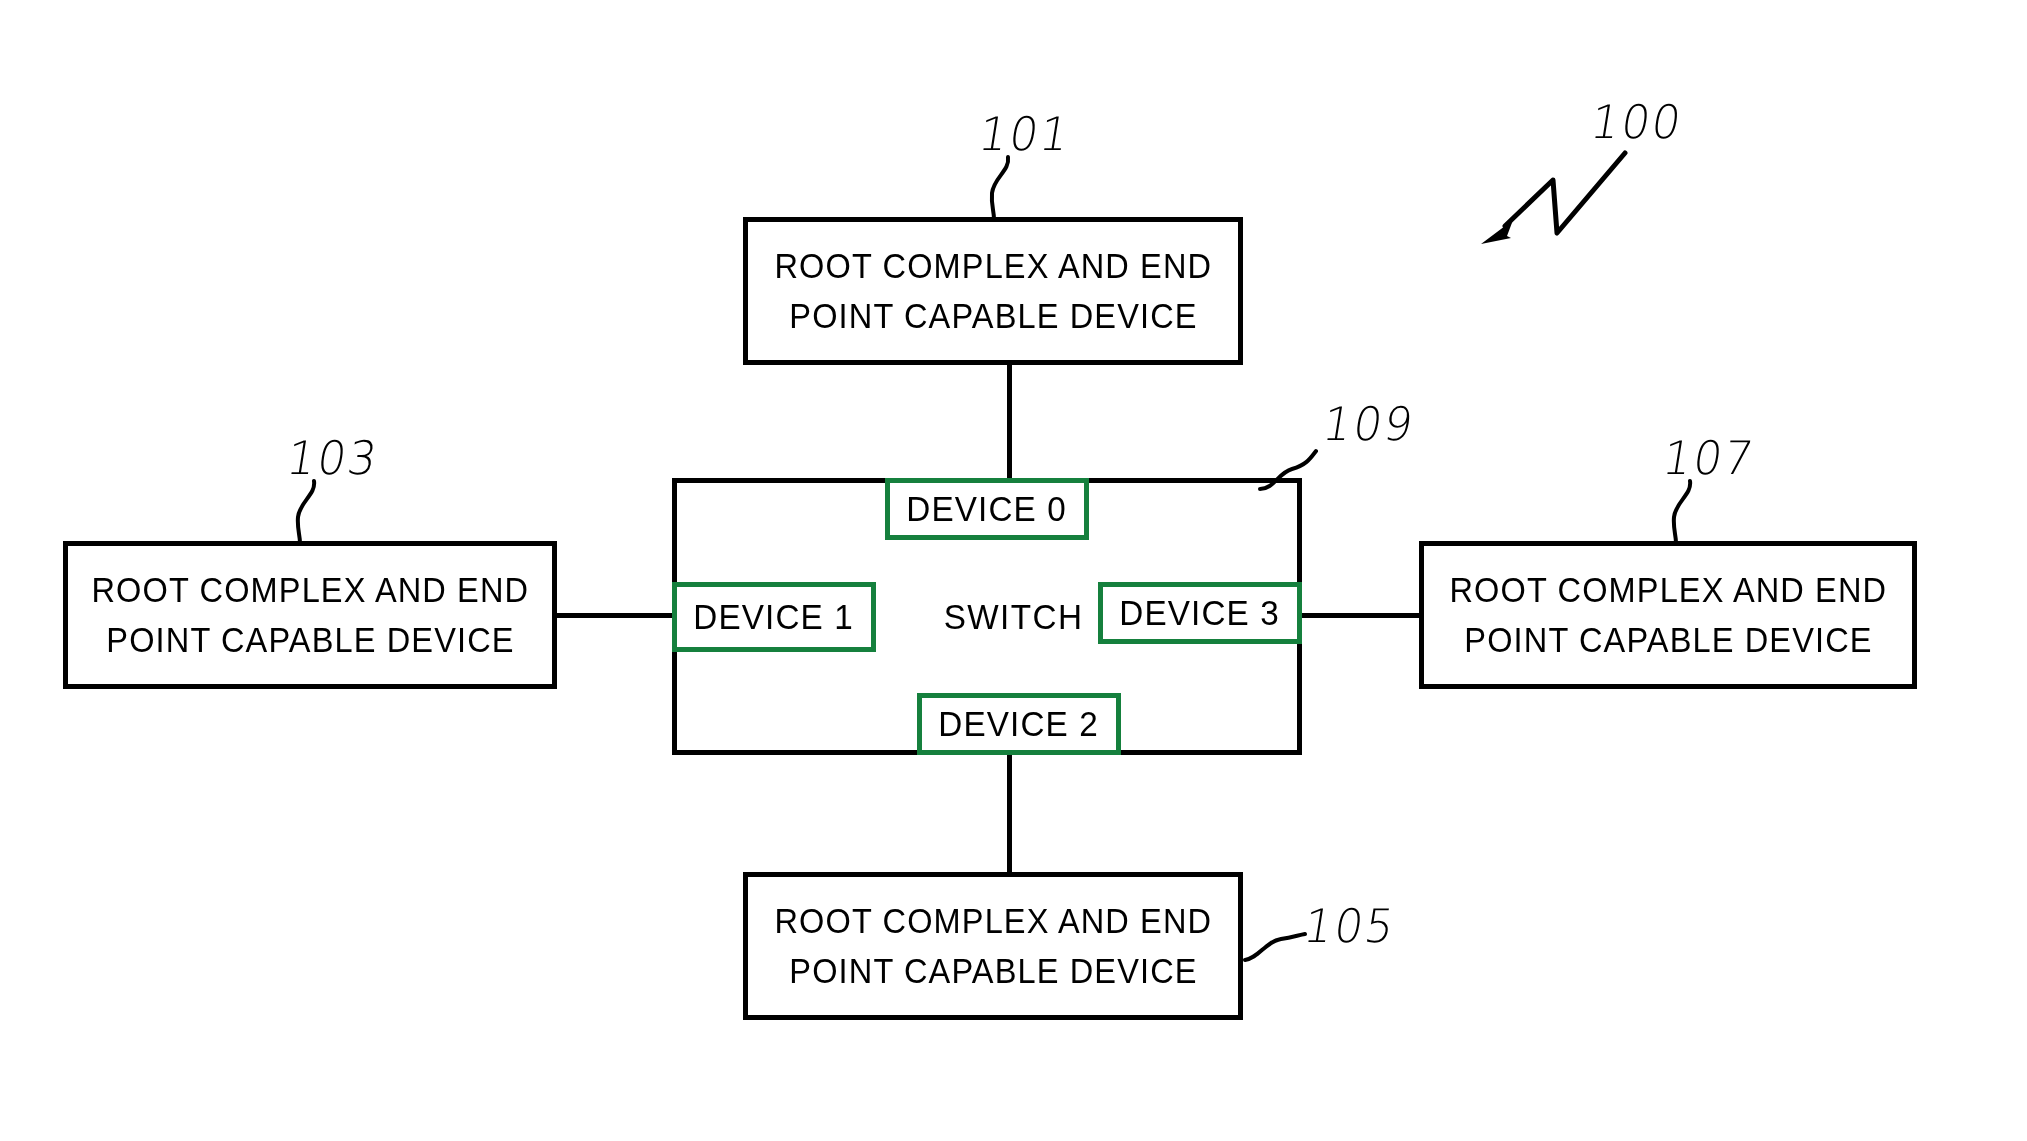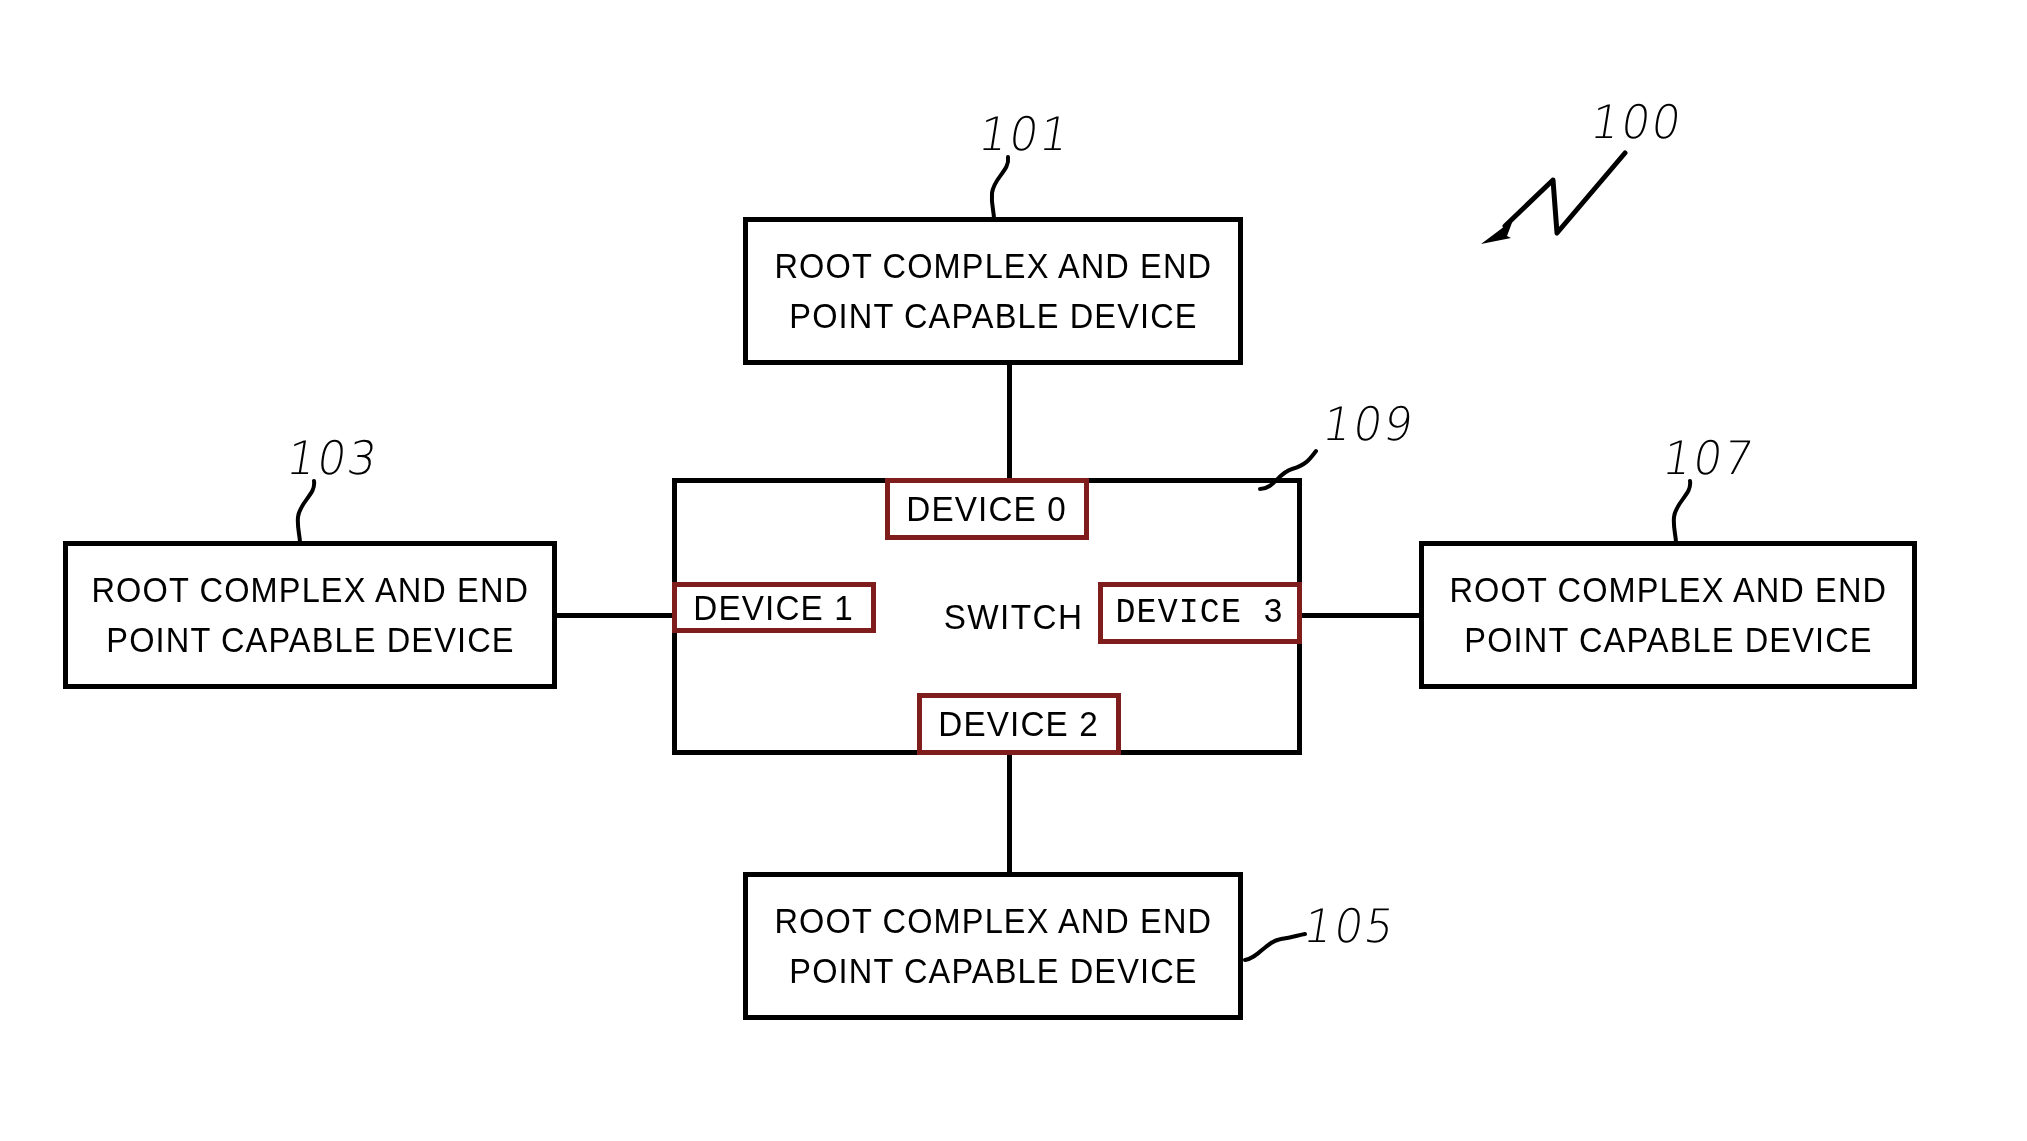--- a/index.html
+++ b/index.html
@@ -52,21 +52,21 @@
     text-align: center;
     font-size: 35px;
     letter-spacing: 1.5px;
     white-space: nowrap;
     transform: scaleX(0.95);
     z-index: 5;
   }
   .device-box {
     position: absolute;
     box-sizing: border-box;
-    border: 5px solid #7f1d1d;
+    border: 5px solid #15803d;
     background: #ffffff;
     display: flex;
     align-items: center;
     justify-content: center;
     z-index: 7;
   }
   .device-label {
     font-size: 35px;
     letter-spacing: 1.2px;
     white-space: nowrap;
@@ -128,29 +128,29 @@
   <div class="conn-v" style="left:1007px; top:752px; height:122px;"></div>
   <div class="conn-h" style="left:1297px; top:613px; width:122px;"></div>
 
   <div id="switch-box" style="left:672px; top:478px; width:630px; height:277px;"></div>
   <div id="switch-label" style="top:597px;">SWITCH</div>
 
   <div class="device-box" style="left:885px; top:478px; width:204px; height:62px;">
     <span class="device-label">DEVICE 0</span>
   </div>
 
-  <div class="device-box" style="left:672px; top:582px; width:204px; height:51px;">
+  <div class="device-box" style="left:672px; top:582px; width:204px; height:70px;">
     <span class="device-label">DEVICE 1</span>
   </div>
 
   <div class="device-box" style="left:917px; top:693px; width:204px; height:62px;">
     <span class="device-label">DEVICE 2</span>
   </div>
 
-  <div class="device-box" style="left:1098px; top:582px; width:204px; height:62px;font-family:Liberation Mono, monospace;">
+  <div class="device-box" style="left:1098px; top:582px; width:204px; height:62px;">
     <span class="device-label">DEVICE 3</span>
   </div>
 
   <div class="rc-box" style="left:743px; top:217px; width:500px; height:148px;">
     <span class="rc-line">ROOT COMPLEX AND END</span>
     <span class="rc-line">POINT CAPABLE DEVICE</span>
   </div>
 
   <div class="rc-box" style="left:63px; top:541px; width:494px; height:148px;">
     <span class="rc-line">ROOT COMPLEX AND END</span>

